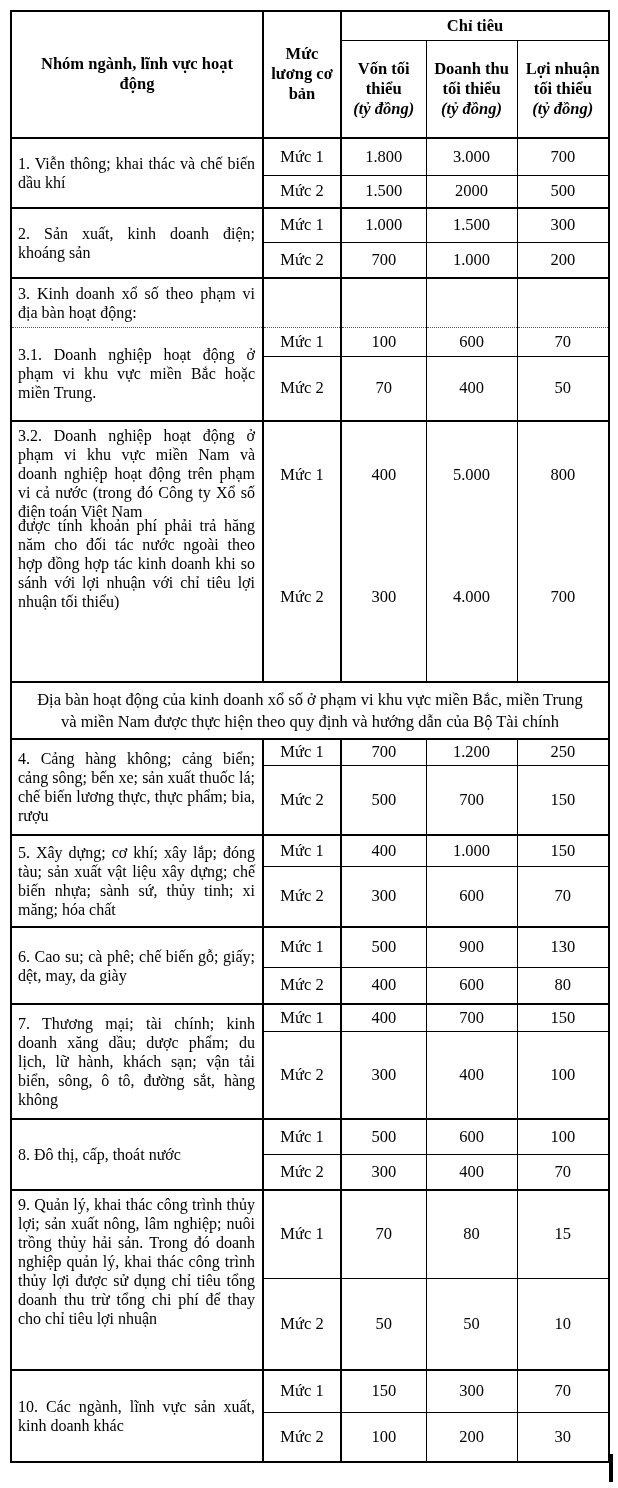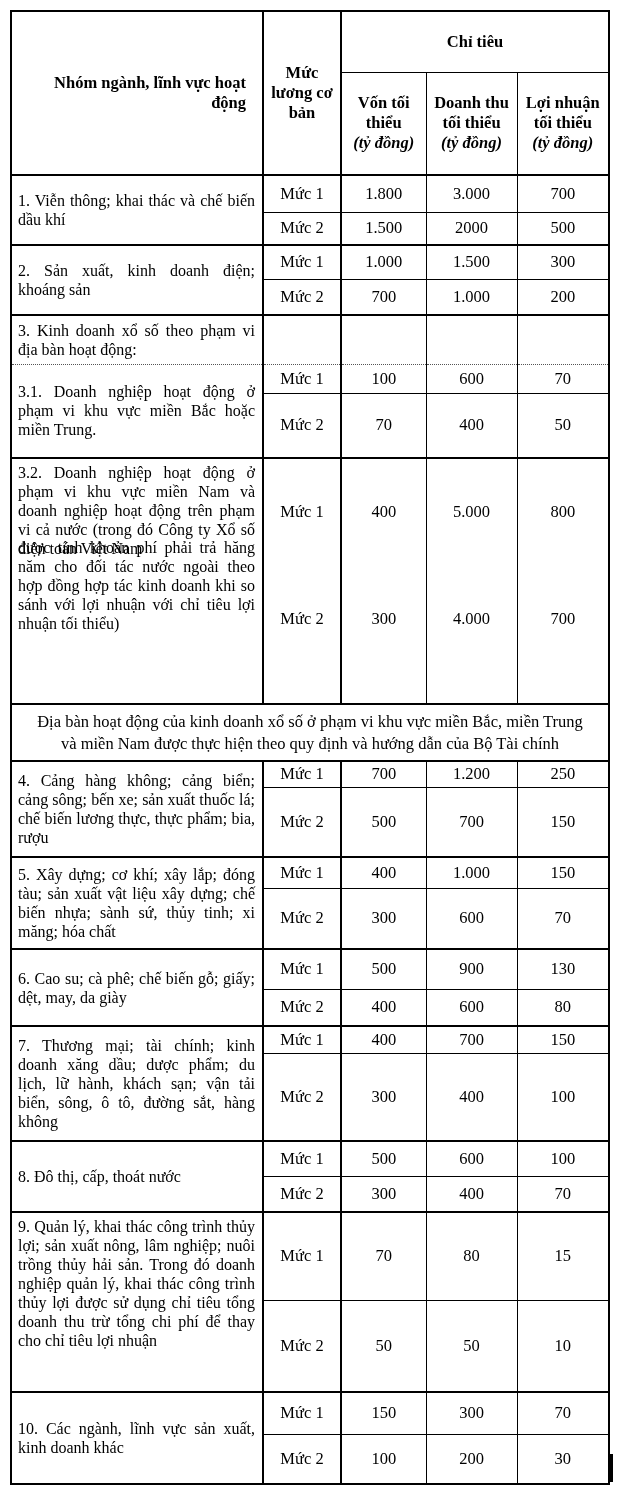--- a/index.html
+++ b/index.html
@@ -5,24 +5,24 @@
   html,body { margin:0; padding:0; background:#ffffff; }
   .page {
     position:relative; width:618px; height:1488px; background:#ffffff;
     font-family:"Liberation Serif","DejaVu Serif",serif; color:#000; overflow:hidden;
   }
   table.doc {
     border-collapse:collapse; table-layout:fixed; width:598px;
     position:absolute; left:10px;
   }
   #tblA { top:10px;  border:2px solid #000; border-bottom:none; }
-  #tblB { top:534px; border:2px solid #000; border-top:none; }
+  #tblB { top:512px; border:2px solid #000; border-top:none; }
   td,th { border:1px solid #000; font-size:16.5px; padding:1px 4px; overflow:hidden; }
-  th { font-weight:bold; text-align:center; vertical-align:middle; line-height:1.22; padding:20px 3px; }
-  .hdr-inner { display:inline-block; max-width:218px;text-align:right; }
+  th { font-weight:bold; text-align:center; vertical-align:middle; line-height:1.22; padding:4px 3px; }
+  .hdr-inner { display:inline-block; max-width:218px; }
   .unit { display:block;font-style:italic; }
   .lab { text-align:justify; vertical-align:middle; padding:2px 7px 2px 6px; font-size:16px; line-height:19px; }
   .vtop { vertical-align:top; padding-top:4px; }
   .ctr { text-align:center; vertical-align:middle; }
   .note { text-align:center; vertical-align:middle; padding:3px 20px; line-height:1.32; font-size:16.5px; }
   .r2 { border-right-width:2px; }
   .t2 { border-top-width:2px; }
   .t0 { border-top:none; }
   .b0 { border-bottom:none; }
   .dotb { border-bottom:1px dotted #555;margin-top:32px; }

